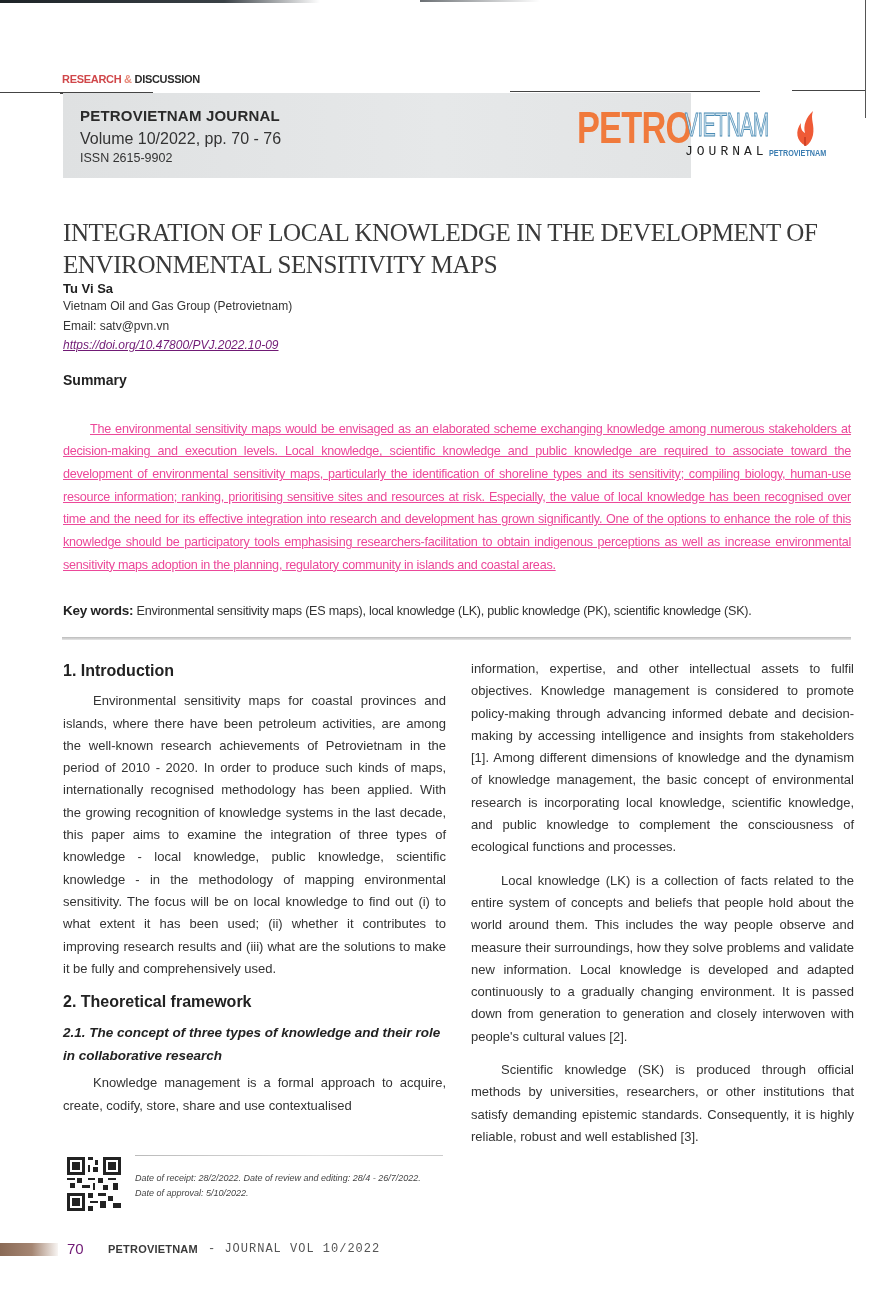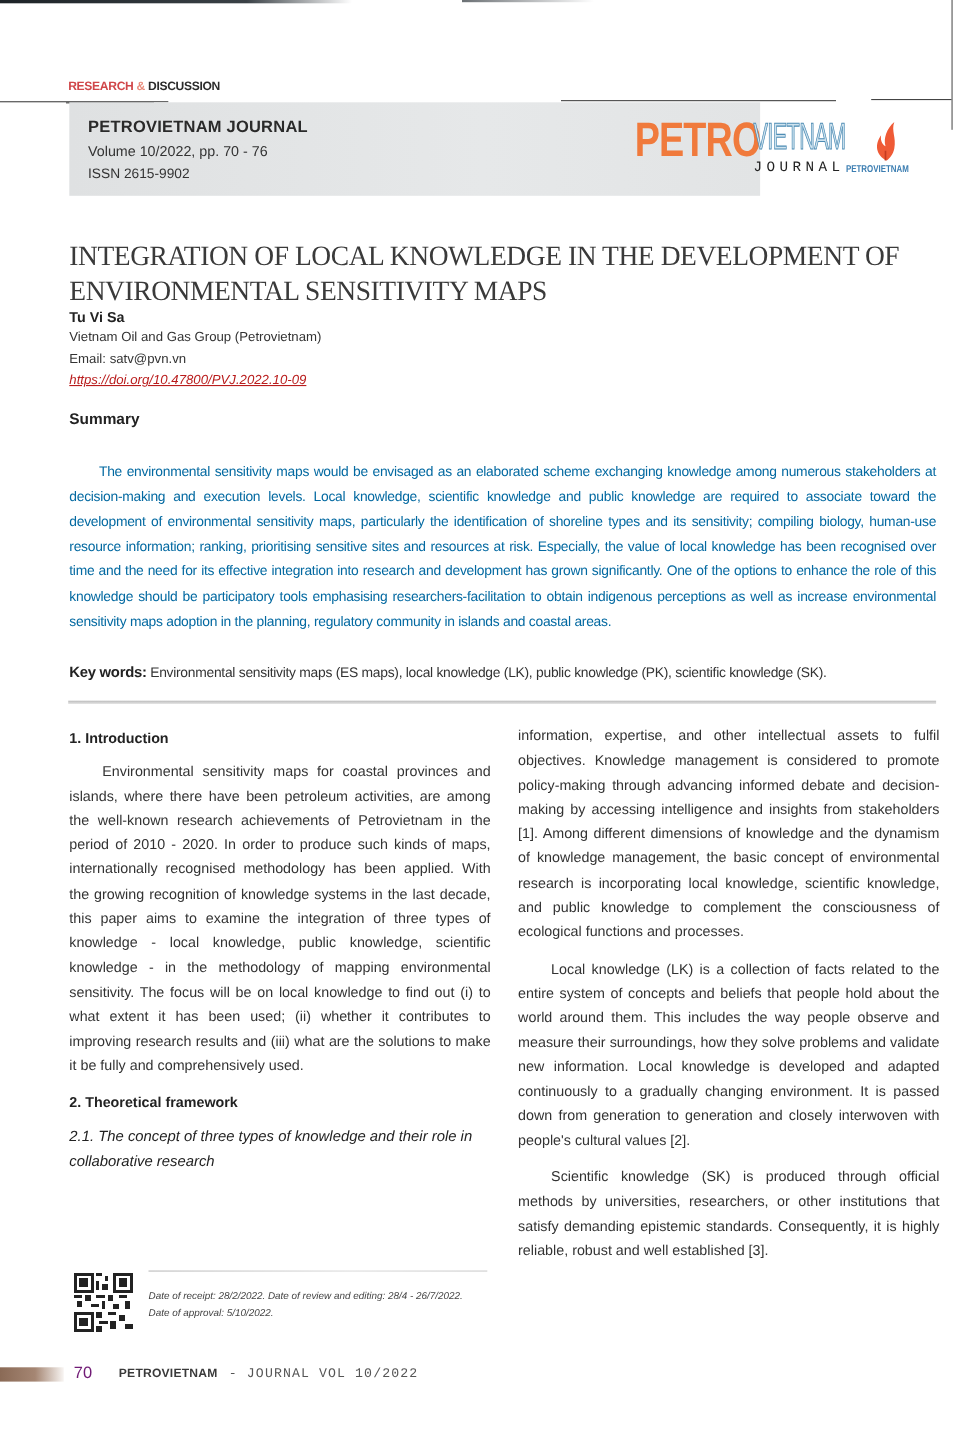--- a/index.html
+++ b/index.html
@@ -15,51 +15,51 @@
   .right-rule { position: absolute; left: 865px; top: 0; width: 1px; height: 118px; background: #555; }
   .section-tag { position: absolute; left: 62px; top: 73px; font-size: 11px; font-weight: bold;
     letter-spacing: -0.3px; font-family: "Liberation Sans Narrow", "Liberation Sans", sans-serif; }
   .section-tag .red { color: #d0474a; }
   .section-tag .amp { color: #e88a7a; }
   .section-tag .dark { color: #2b2b2b; }
   .rule-top { position: absolute; top: 92px; height: 1px; background: #444; }
   .header-box { position: absolute; left: 63px; top: 93px; width: 628px; height: 85px;
     background: linear-gradient(90deg, #dfe1e2, #e6e8e9 60%, #e2e4e5); }
   .journal-name { position: absolute; left: 17px; top: 14px; font-size: 15px; font-weight: bold; color: #2a2a2a; letter-spacing: 0.2px; }
-  .journal-vol { position: absolute; left: 17px; top: 37px; font-size: 13px; color: #333; }
+  .journal-vol { position: absolute; left: 17px; top: 37px; font-size: 16px; color: #333; }
   .journal-issn { position: absolute; left: 17px; top: 58px; font-size: 12.5px; color: #333; }
   .logo { position: absolute; left: 514px; top: 11px; width: 270px; height: 60px; text-align: right; }
   .logo-petro { position: absolute; left: 0; top: 0; font-size: 44px; font-weight: bold; color: #f07a3c;
     letter-spacing: -1px; transform: scaleX(0.78); transform-origin: left top; line-height: 48px; }
   .logo-vietnam { position: absolute; left: 108px; top: 2px; font-size: 34px; color: #cfe3ef;
     -webkit-text-stroke: 1px #4d8cb4; transform: scaleX(0.58); transform-origin: left top; line-height: 36px; letter-spacing: -1px; }
   .logo-journal { position: absolute; left: 108px; top: 40px; font-size: 13px; color: #222; letter-spacing: 4px; font-family: "Liberation Mono", monospace; }
   .logo-small { position: absolute; left: 192px; top: 44px; font-size: 9px; font-weight: bold; color: #3b7db1; transform: scaleX(0.8); transform-origin: left top; }
   .logo-flame { position: absolute; left: 215px; top: 5px; width: 26px; height: 38px; }
   .title { position: absolute; left: 63px; top: 200px; width: 780px; font-family: "Liberation Serif", serif;
     font-size: 25.5px; line-height: 32px; color: #3a3a3a; font-weight: normal; letter-spacing: -0.4px;
     transform: scaleX(0.98); transform-origin: left top; }
   .author { position: absolute; left: 63px; top: 281px; font-size: 13px; font-weight: bold; color: #222; }
   .affil { position: absolute; left: 63px; top: 299px; font-size: 12px; color: #333; }
   .email { position: absolute; left: 63px; top: 319px; font-size: 12px; color: #333; }
-  .doi { position: absolute; left: 63px; top: 338px; font-size: 12px; color: #b91c1c; font-style: italic; text-decoration: underline; }
+  .doi { position: absolute; left: 63px; top: 338px; font-size: 12px; color: #701a75; font-style: italic; text-decoration: underline; }
   .summary-h { position: absolute; left: 63px; top: 372px; font-size: 14px; font-weight: bold; color: #222; }
   .summary { position: absolute; left: 63px; top: 405px; width: 788px; font-size: 12.6px; line-height: 22.7px;
-    text-align: justify; text-indent: 27px; color: #0369a1; letter-spacing: -0.25px; }
+    text-align: justify; text-indent: 27px; color: #ec4899; letter-spacing: -0.25px; text-decoration: underline; }
   .keywords { position: absolute; left: 63px; top: 603px; width: 790px; font-size: 12.6px; color: #333; letter-spacing: -0.25px; }
   .keywords b { font-size: 13.5px; color: #222; }
   .kw-rule { position: absolute; left: 62px; top: 637px; width: 789px; height: 3px;
     background: linear-gradient(180deg, #bbb, #e6e6e6); }
   .col { position: absolute; width: 383px; font-size: 13px; line-height: 22.3px; color: #333; }
   .col-left { left: 63px; top: 660px; }
   .col-right { left: 471px; top: 658px; }
-  .h1 { font-weight: bold; font-size: 13px; color: #222; margin: 0 0 8px 0; }
+  .h1 { font-weight: bold; font-size: 16px; color: #222; margin: 0 0 8px 0; }
   .p { text-align: justify; text-indent: 30px; margin: 0; }
   .p.noindent { text-indent: 0; }
-  .h2 { font-weight: normal; font-style: italic; font-size: 13.5px; color: #222; margin: 0 0 5px 0; line-height: 23px; }
+  .h2 { font-weight: bold; font-style: italic; font-size: 13.5px; color: #222; margin: 0 0 5px 0; line-height: 23px; }
   .gap { height: 11px; }
   .qr { position: absolute; left: 67px; top: 1157px; width: 54px; height: 54px; }
   .note-rule { position: absolute; left: 135px; top: 1155px; width: 308px; height: 1px;
     background: linear-gradient(90deg, #bbb, #ddd 60%, #ccc); }
   .note { position: absolute; left: 135px; top: 1171px; font-size: 9px; line-height: 15px; font-style: italic; color: #444; }
   .footer-bar { position: absolute; left: 0; top: 1243px; width: 58px; height: 13px;
     background: linear-gradient(90deg, #8a6a56, #a58673 55%, rgba(220,205,195,0.2)); }
   .page-num { position: absolute; left: 67px; top: 1240px; font-size: 15px; color: #701a75; }
   .footer-brand { position: absolute; left: 108px; top: 1243px; font-size: 11px; font-weight: bold; color: #3a3a3a; letter-spacing: 0.2px; }
   .footer-text { position: absolute; left: 208px; top: 1242px; font-size: 12px; color: #555; letter-spacing: 1px; font-family: "Liberation Mono", monospace; text-align: right; }
@@ -112,20 +112,21 @@
   <b>Key words:</b><span> Environmental sensitivity maps (ES maps), local knowledge (LK), public knowledge (PK), scientific knowledge (SK).</span>
 </div>
 <div class="kw-rule"></div>
 
 <div class="col col-left">
   <div class="h1">1. Introduction</div>
   <p class="p">Environmental sensitivity maps for coastal provinces and islands, where there have been petroleum activities, are among the well-known research achievements of Petrovietnam in the period of 2010 - 2020. In order to produce such kinds of maps, internationally recognised methodology has been applied. With the growing recognition of knowledge systems in the last decade, this paper aims to examine the integration of three types of knowledge - local knowledge, public knowledge, scientific knowledge - in the methodology of mapping environmental sensitivity. The focus will be on local knowledge to find out (i) to what extent it has been used; (ii) whether it contributes to improving research results and (iii) what are the solutions to make it be fully and comprehensively used.</p>
   <div class="gap"></div>
   <div class="h1">2. Theoretical framework</div>
   <div class="h2">2.1. The concept of three types of knowledge and their role in collaborative research</div>
+  <p class="p">Knowledge management is a formal approach to acquire, create, codify, store, share and use contextualised</p>
 </div>
 
 <div class="col col-right">
   <p class="p noindent">information, expertise, and other intellectual assets to fulfil objectives. Knowledge management is considered to promote policy-making through advancing informed debate and decision-making by accessing intelligence and insights from stakeholders [1]. Among different dimensions of knowledge and the dynamism of knowledge management, the basic concept of environmental research is incorporating local knowledge, scientific knowledge, and public knowledge to complement the consciousness of ecological functions and processes.</p>
   <div class="gap"></div>
   <p class="p">Local knowledge (LK) is a collection of facts related to the entire system of concepts and beliefs that people hold about the world around them. This includes the way people observe and measure their surroundings, how they solve problems and validate new information. Local knowledge is developed and adapted continuously to a gradually changing environment. It is passed down from generation to generation and closely interwoven with people's cultural values [2].</p>
   <div class="gap"></div>
   <p class="p">Scientific knowledge (SK) is produced through official methods by universities, researchers, or other institutions that satisfy demanding epistemic standards. Consequently, it is highly reliable, robust and well established [3].</p>
 </div>
 

